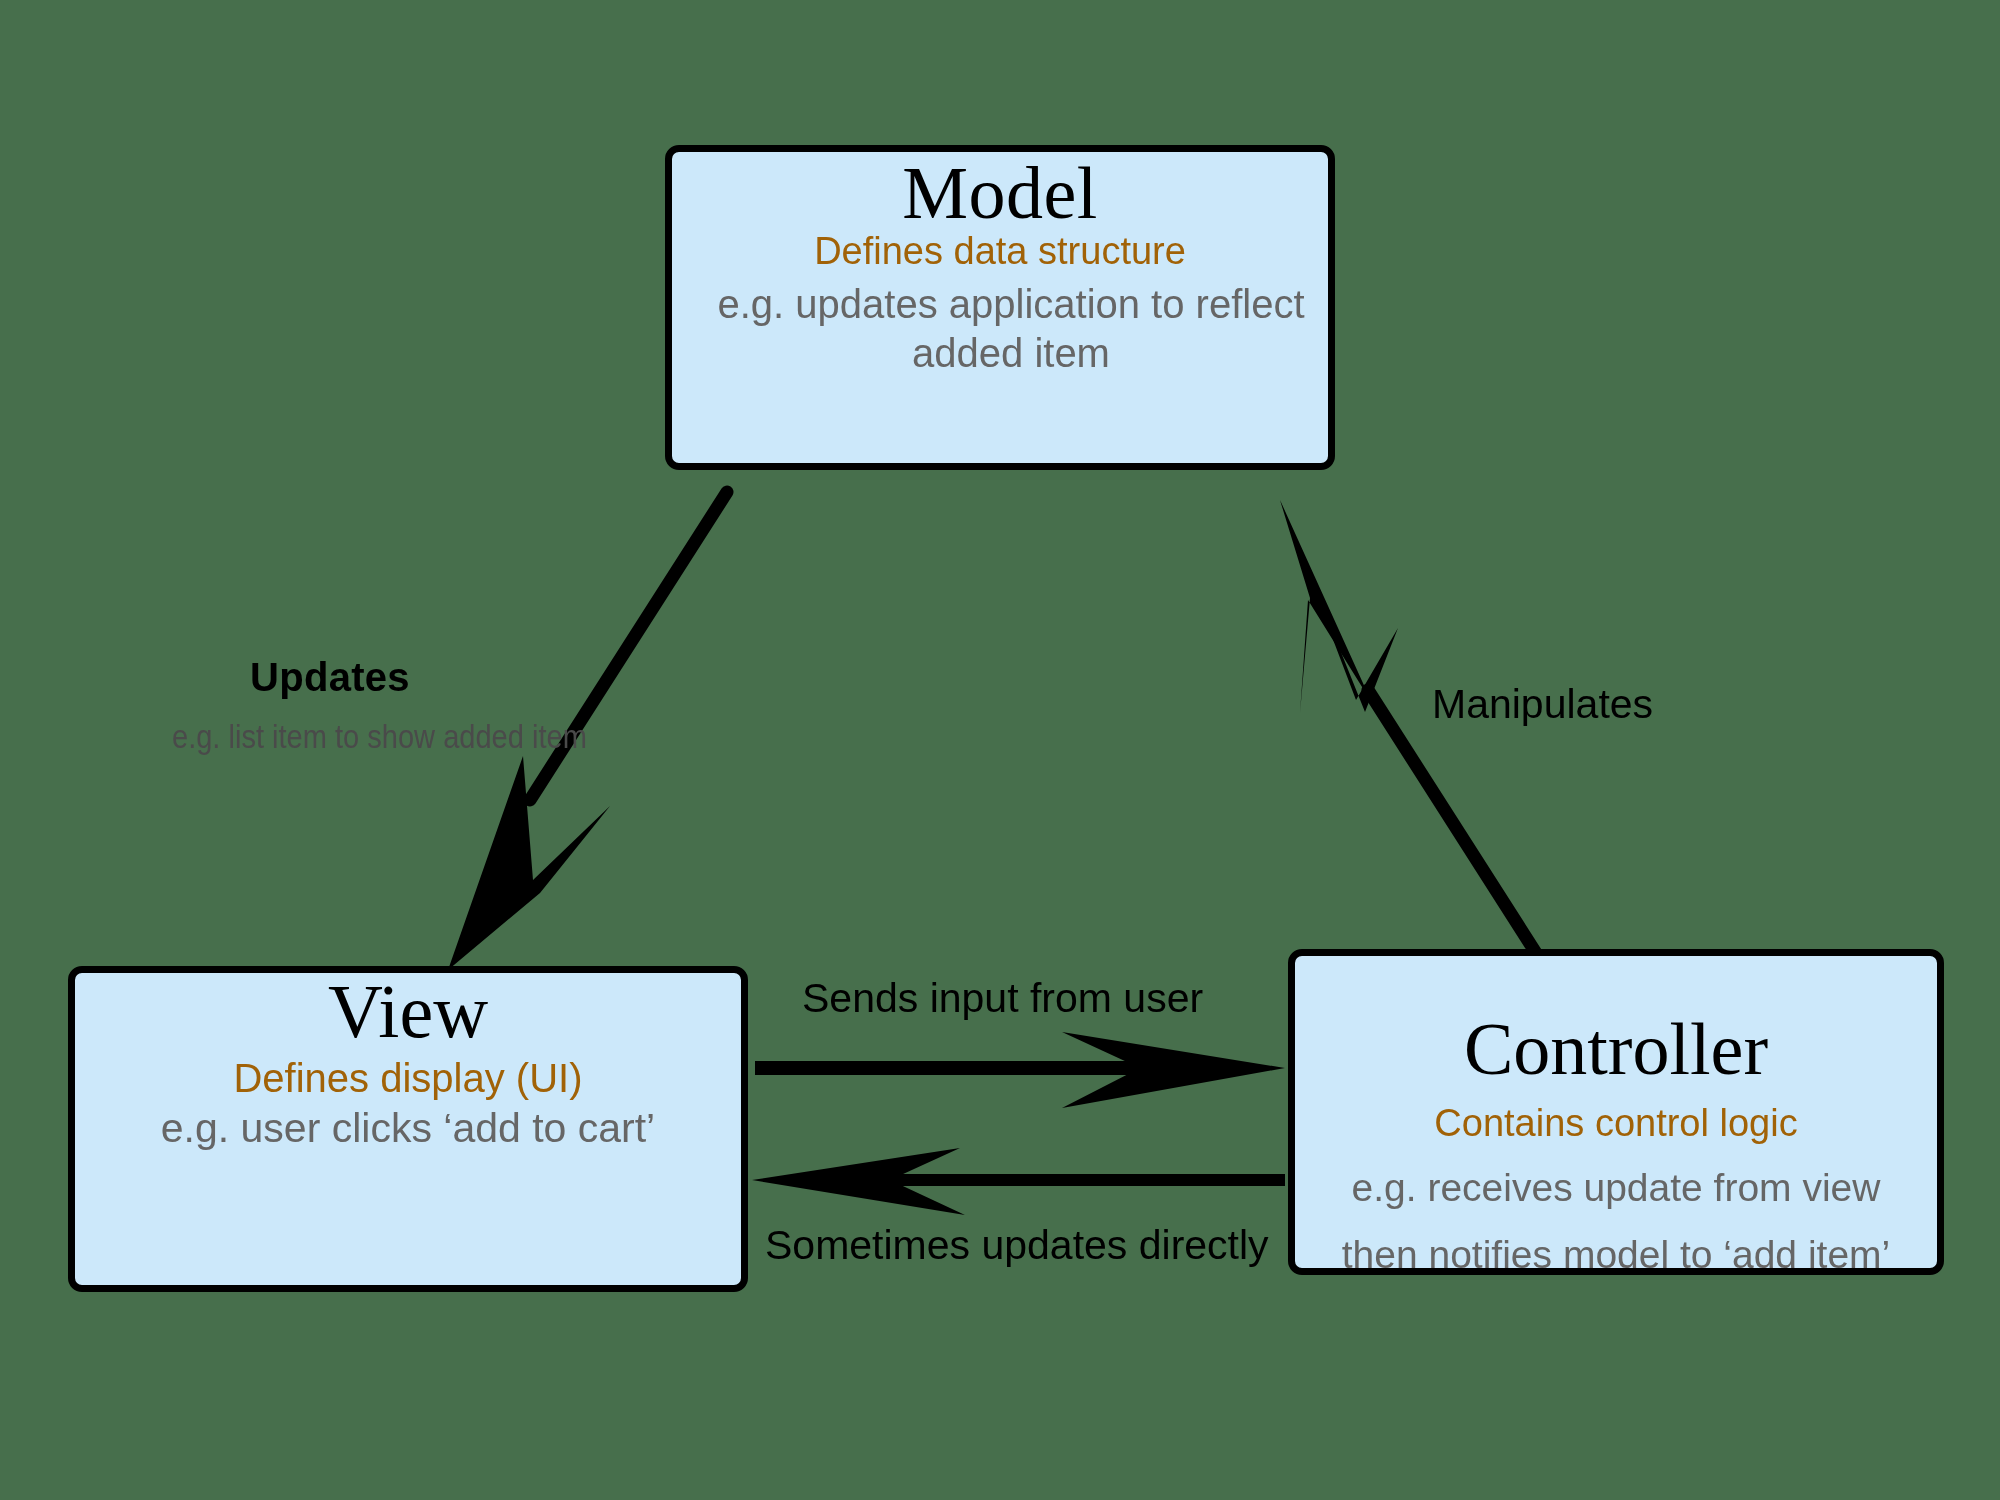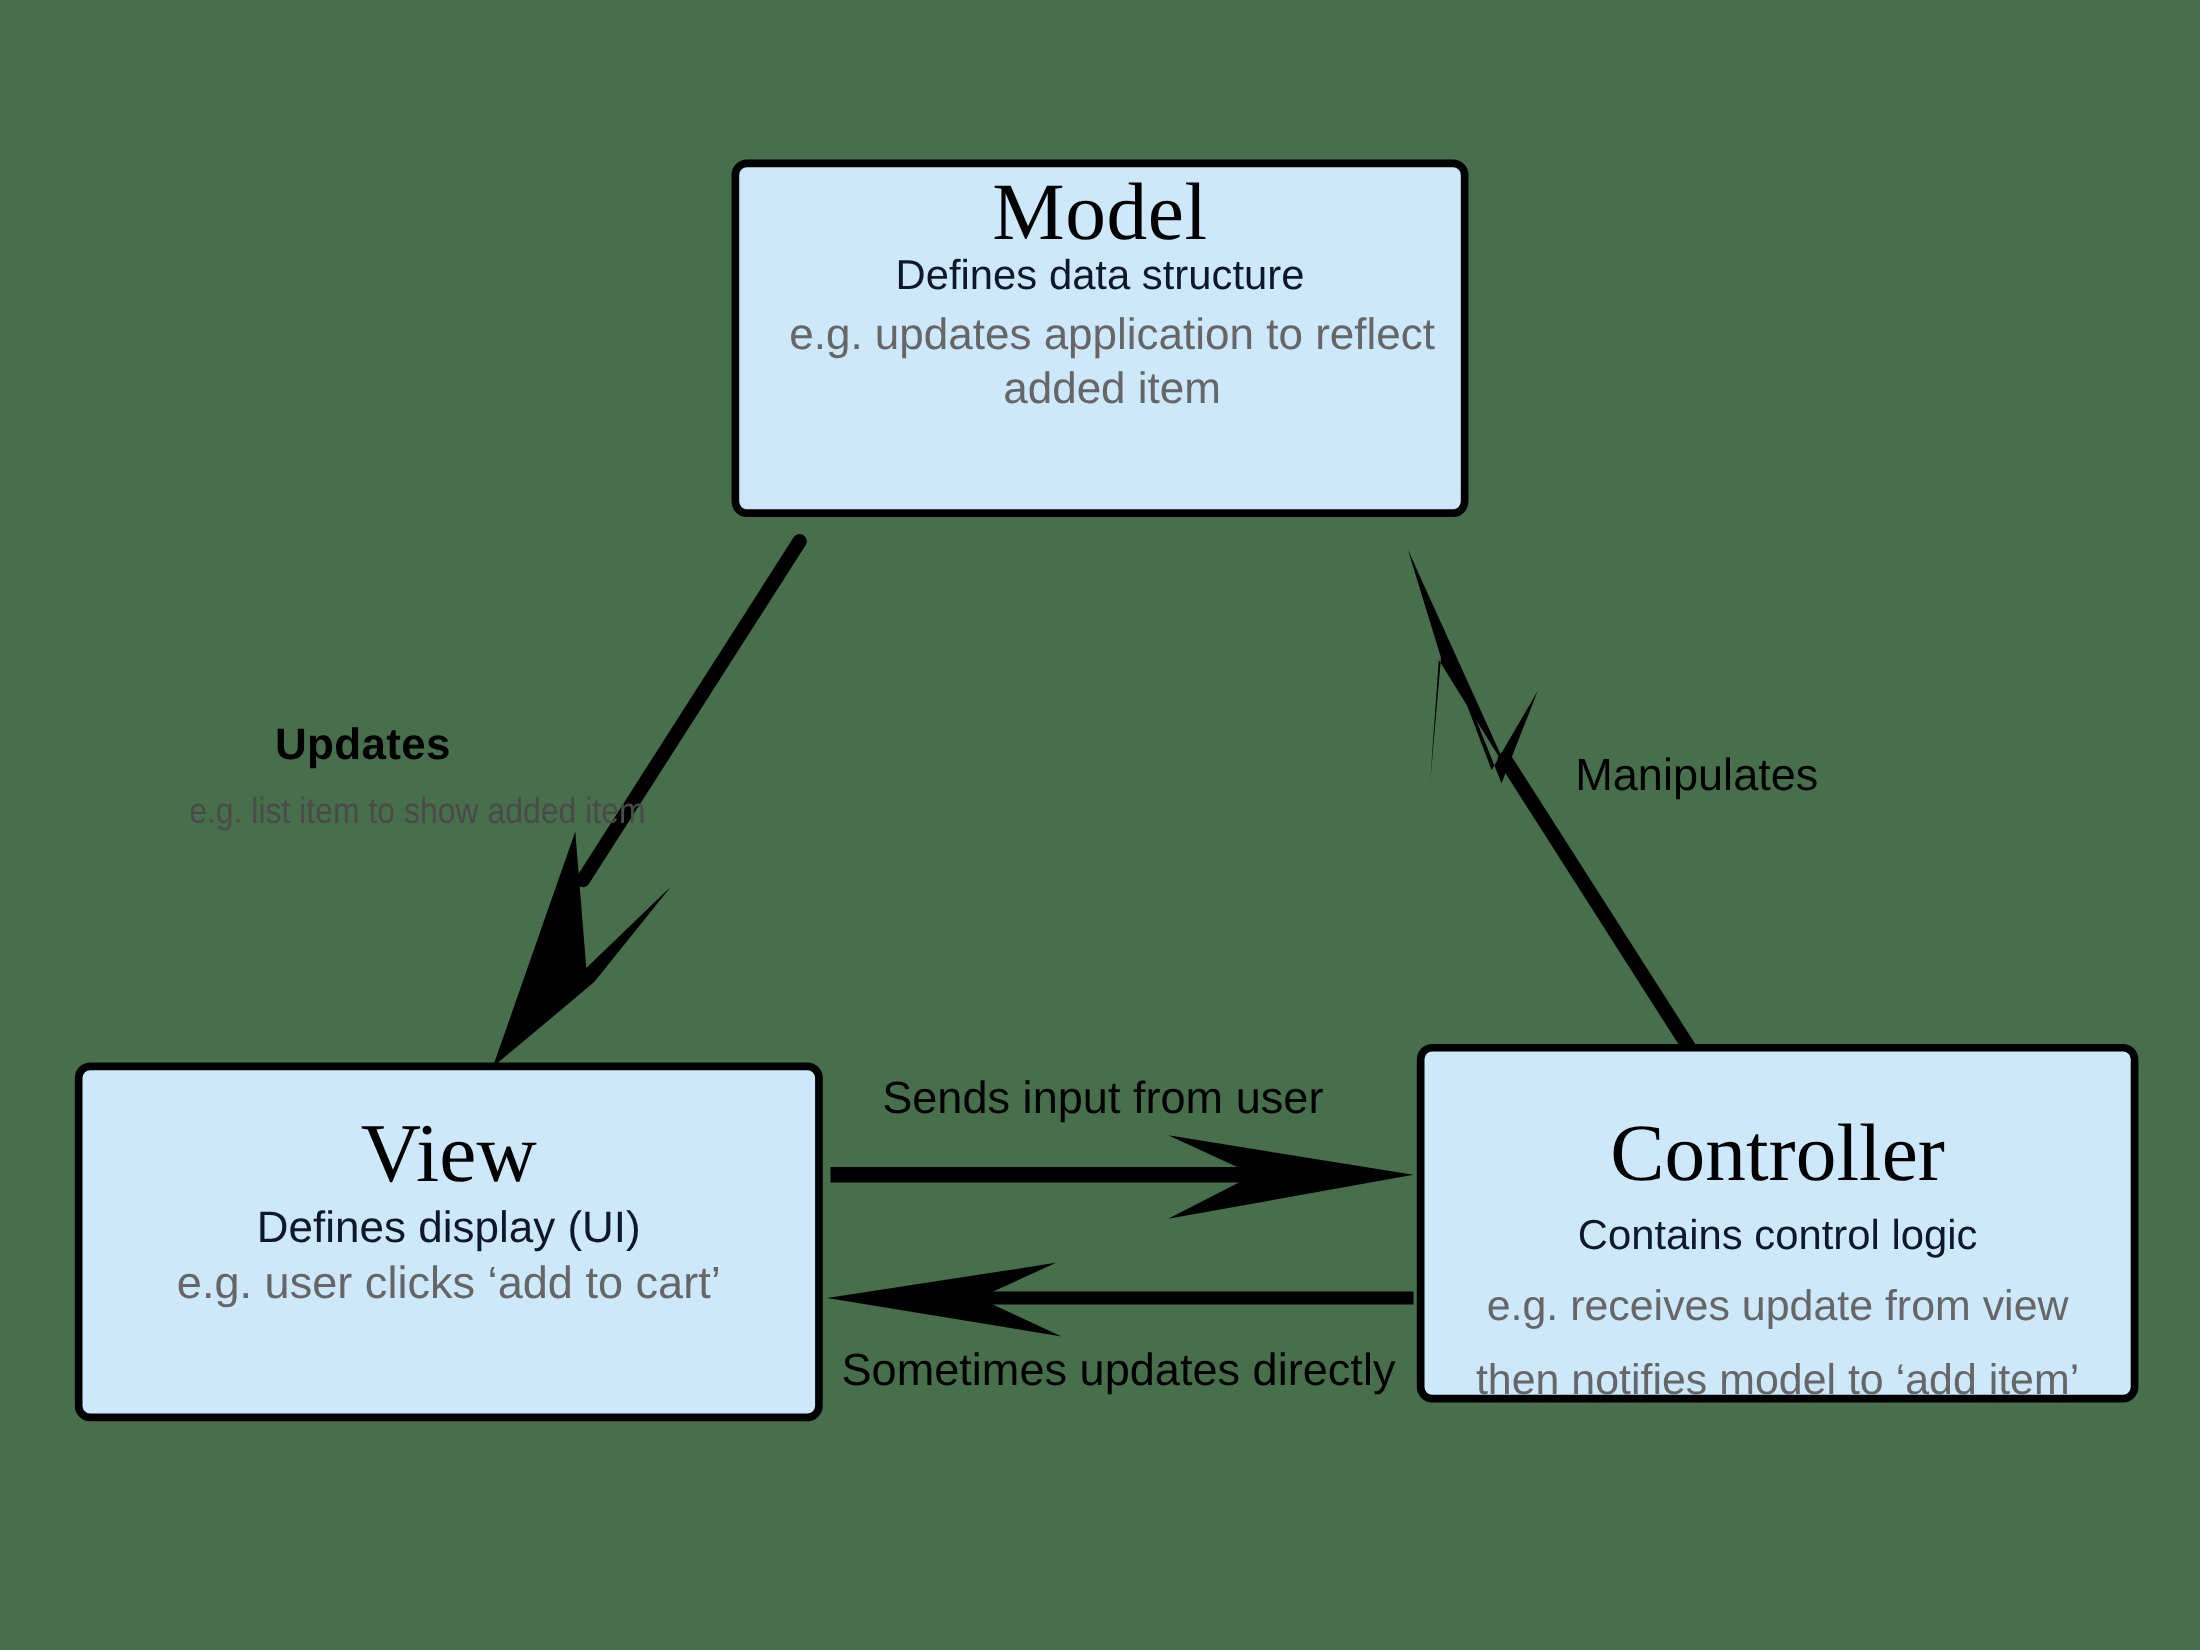--- a/index.html
+++ b/index.html
@@ -32,21 +32,21 @@
   .node-title {
     font-family: "Liberation Serif", serif;
     color: #000000;
     font-weight: 400;
     line-height: 1.0;
     text-align: center;
     white-space: nowrap;
   }
   .node-sub {
     font-family: "Liberation Sans", sans-serif;
-    color: #0f172a;
+    color: #a16207;
     text-align: center;
     white-space: nowrap;
     line-height: 1.05;
   }
   .node-eg {
     font-family: "Liberation Sans", sans-serif;
     color: #666666;
     line-height: 1.22;
   }
 
@@ -70,21 +70,20 @@
     margin-top: 8px;
   }
 
   
   #node-view {
     left: 68px;
     top: 966px;
     width: 680px;
     height: 326px;
     justify-content: flex-start;
-    padding-top: 38px;
   }
   #node-view .node-title { font-size: 76px; }
   #node-view .node-sub { font-size: 40px; margin-top: 8px; }
   #node-view .node-eg { font-size: 41px; text-align: center; margin-top: 4px; white-space: nowrap; }
 
   
   #node-controller {
     left: 1288px;
     top: 949px;
     width: 656px;

